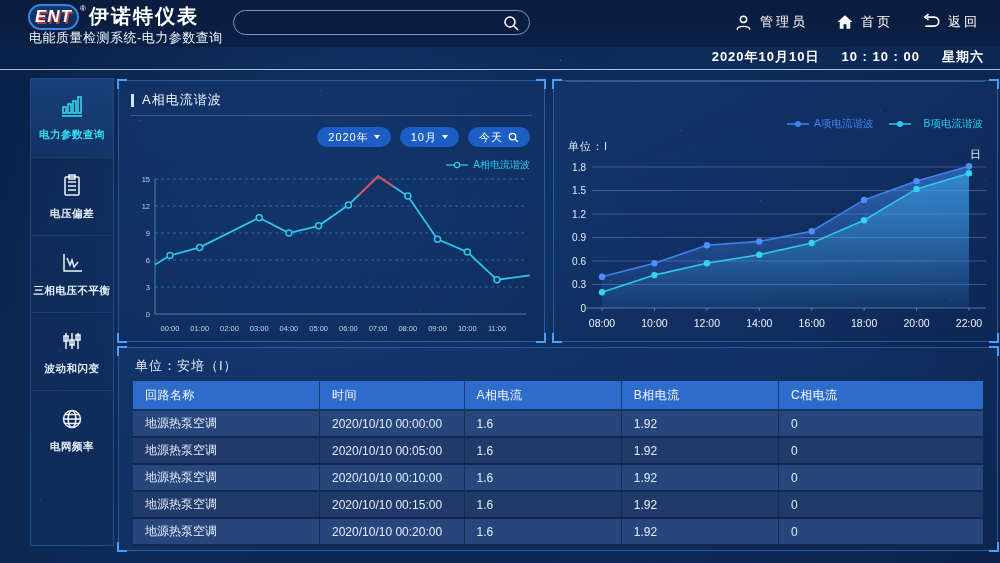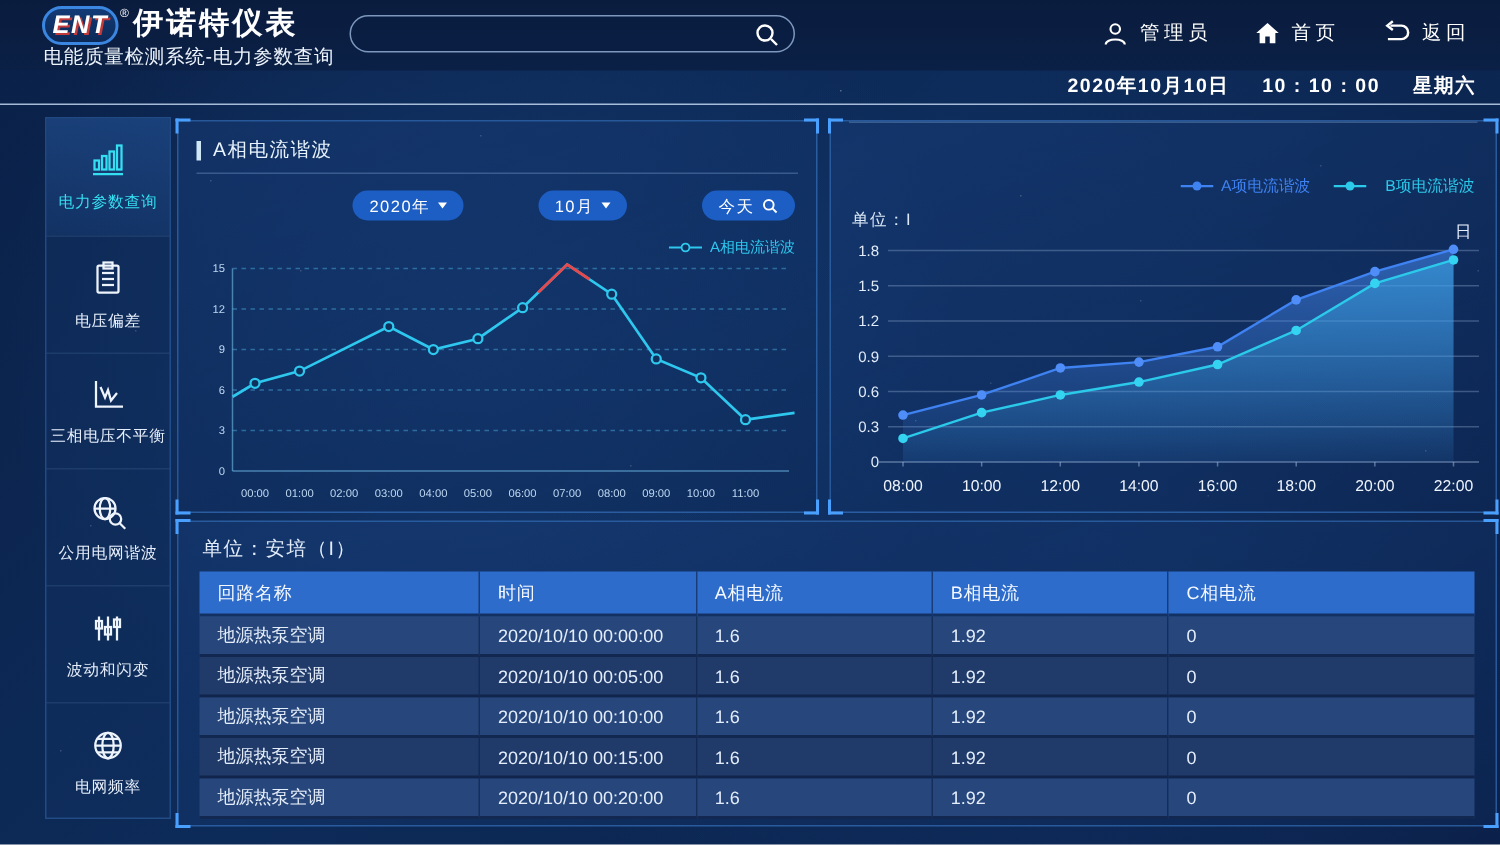--- a/index.html
+++ b/index.html
@@ -47,21 +47,21 @@
     border-bottom:1px solid rgba(205,225,250,.8);
     display:flex; justify-content:flex-end; align-items:center; gap:22px; padding:0 16px 3px 0;
     font-size:13px; font-weight:bold; color:#fff; letter-spacing:1px; }
 
   
   .sidebar { position:absolute; left:30px; top:78px; width:84px; height:468px;
     border:1px solid rgba(70,135,215,.35); background:rgba(18,48,98,.45); }
   .side-item { height:77.8px; display:flex; flex-direction:column; align-items:center; justify-content:center;
     gap:7px; color:#e6eefb; cursor:pointer; border-top:1px solid rgba(110,150,200,.16); }
   .side-item:first-child { border-top:none; }
-  .side-item .lbl { font-size:10.5px; white-space:nowrap; letter-spacing:.5px; }
+  .side-item .lbl { font-size:10.5px; white-space:nowrap; letter-spacing:.5px;font-weight:bold; }
   .side-item svg { stroke:#eef4fc; }
   .side-item.active { background:linear-gradient(180deg,rgba(45,100,178,.38),rgba(45,100,178,.14)); color:#35dff2; }
   .side-item.active svg { stroke:#35dff2; }
   .side-item.active .lbl { color:#35dff2; }
 
   
   .panel { position:absolute; border:1px solid rgba(64,132,214,.5);
     background:linear-gradient(160deg,rgba(23,60,120,.50),rgba(13,40,86,.45)); }
   .corner { position:absolute; width:10px; height:10px; pointer-events:none; }
   .c-tl { left:-2px; top:-2px; border-left:2px solid #4aa0ff; border-top:2px solid #4aa0ff; }
@@ -71,21 +71,21 @@
   .panel-left  { left:118px; top:80px;  width:427px; height:262px; }
   .panel-right { left:553px; top:80px;  width:445px; height:262px; }
   .panel-table { left:118px; top:347px; width:880px; height:204px; }
   .p-title { display:flex; align-items:center; padding:10px 12px 6px; }
   .accent { width:3px; height:13px; background:#cfe8f5; margin-right:8px; }
   .p-title span { font-size:13px; color:#e8f4fd; letter-spacing:1px; }
   .t-underline { height:1px; background:rgba(150,190,235,.3); margin:0 12px; }
 
   .controls { position:absolute; right:14px; top:46px; display:flex; gap:9px; }
   .pill { height:20px; padding:0 11px; border-radius:10px; background:#1d5ec4; color:#fff; font-size:11px;
-    display:flex; align-items:center; gap:5px; cursor:pointer; letter-spacing:1px;margin-left:41px; }
+    display:flex; align-items:center; gap:5px; cursor:pointer; letter-spacing:1px; }
   .caret { width:0; height:0; border-left:3.5px solid transparent; border-right:3.5px solid transparent;
     border-top:4.5px solid #fff; }
   .legend-a { position:absolute; right:14px; top:77px; font-size:10px; color:#2ec7ee;
     display:flex; align-items:center; gap:5px; cursor:pointer; }
   .legend-row { position:absolute; right:14px; top:36px; display:flex; gap:16px; font-size:10.5px; }
   .legend-item { display:flex; align-items:center; gap:5px; cursor:pointer; }
   .li-a { color:#3f82f2; } .li-b { color:#2bc9ea;gap:12px; }
   .unit-label { position:absolute; left:14px; top:58px; font-size:11px; color:#dcE9f8; letter-spacing:1px; }
   .day-label { position:absolute; right:16px; top:66px; font-size:11px; color:#e6eefb; }
   .chart-a-wrap { position:absolute; left:10px; top:92px; }
@@ -186,30 +186,20 @@
         <line x1="10" y1="18" x2="18" y2="18"></line>
       </svg>
       <span class="lbl">电压偏差</span>
     </div>
     <div class="side-item">
       <svg width="28" height="28" viewBox="0 0 28 28" fill="none" stroke-width="1.5">
         <polyline points="6,5 6,22 24,22"></polyline>
         <polyline points="9,9 12,16 14,11 16,18 20,13"></polyline>
       </svg>
       <span class="lbl">三相电压不平衡</span>
-    </div>
-    <div class="side-item">
-      <svg width="28" height="28" viewBox="0 0 28 28" fill="none" stroke-width="1.5">
-        <circle cx="12" cy="12" r="7"></circle>
-        <line x1="5" y1="12" x2="19" y2="12"></line>
-        <ellipse cx="12" cy="12" rx="3.5" ry="7"></ellipse>
-        <circle cx="19" cy="19" r="3.8"></circle>
-        <line x1="21.8" y1="21.8" x2="25.5" y2="25.5"></line>
-      </svg>
-      <span class="lbl">公用电网谐波</span>
     </div>
     <div class="side-item">
       <svg width="28" height="28" viewBox="0 0 28 28" fill="none" stroke-width="1.5">
         <line x1="8" y1="6" x2="8" y2="22"></line>
         <line x1="14" y1="6" x2="14" y2="22"></line>
         <line x1="20" y1="6" x2="20" y2="22"></line>
         <rect x="6" y="9" width="4" height="5"></rect>
         <rect x="12" y="13" width="4" height="5"></rect>
         <rect x="18" y="8" width="4" height="5"></rect>
       </svg>

